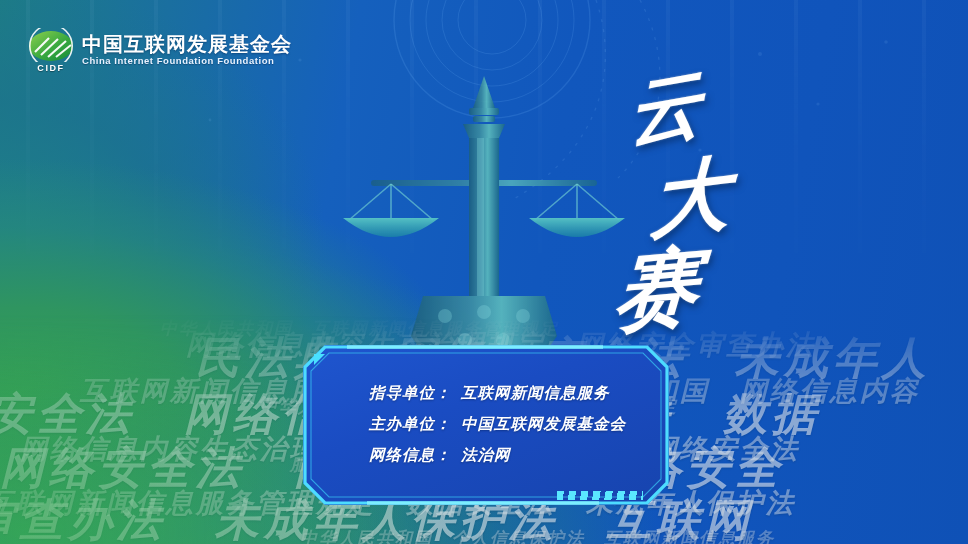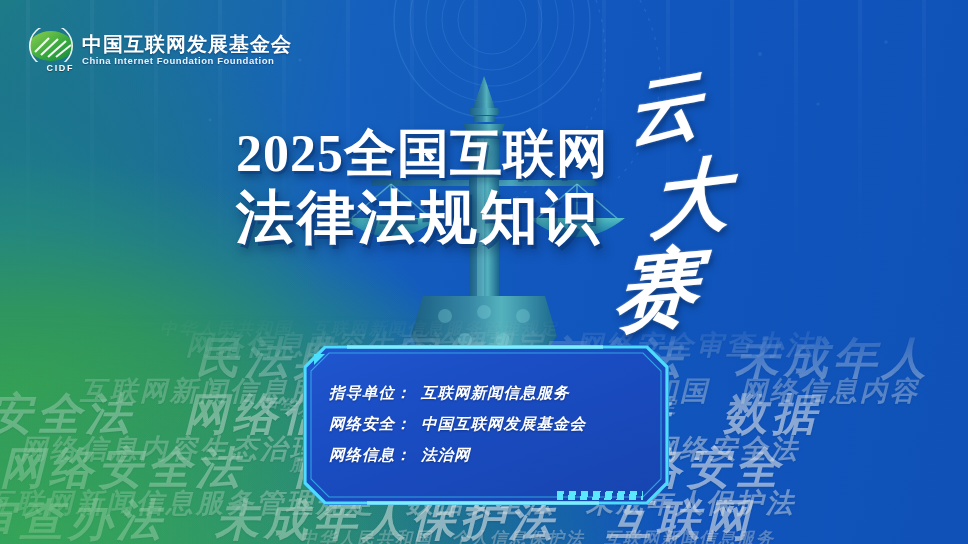--- a/index.html
+++ b/index.html
@@ -109,21 +109,21 @@
     position: relative;
     width: 46px;
     height: 44px;
     flex: 0 0 auto;
   }
   .logo-mark svg { width: 46px; height: 34px; display: block; }
   .logo-acronym {
     position: absolute;
     left: 0; bottom: -1px;
     width: 46px;
-    text-align: right;
+    text-align: center;
     font-size: 9px;
     font-weight: 700;
     letter-spacing: 1.6px;
     color: #ffffff;
     text-shadow: 0 1px 1px rgba(0,0,0,0.35);
   }
   .logo-text { display: flex; flex-direction: column; gap: 1px; }
   .logo-cn {
     font-size: 20px;
     font-weight: 700;
@@ -219,21 +219,21 @@
     position: absolute;
     inset: 0;
     pointer-events: none;
   }
   .info-border svg { width: 100%; height: 100%; display: block; overflow: visible; }
 
   .info-rows {
     position: absolute;
     left: 0; right: 0;
     top: 38px;
-    padding-left: 26px;
+    padding-left: 66px;
     z-index: 3;
   }
   .info-row {
     display: flex;
     align-items: baseline;
     height: 31px;
     white-space: nowrap;
   }
   .info-label {
     font-size: 15.5px;
@@ -395,24 +395,20 @@
         <circle cx="23" cy="18" r="21.2" fill="none" stroke="#ffffff" stroke-width="1.6" opacity="0.9"></circle>
       </svg>
       <div class="logo-acronym">CIDF</div>
     </div>
     <div class="logo-text">
       <div class="logo-cn">中国互联网发展基金会</div>
       <div class="logo-en">China Internet Foundation Foundation</div>
     </div>
   </div>
 
-  <div class="title-block">
-    <div class="title-line1">2025全国互联网</div>
-    <div class="title-line2">法律法规知识</div>
-  </div>
 
   <div class="calligraphy calli-1">云</div>
   <div class="calligraphy calli-2">大</div>
   <div class="calligraphy calli-3">赛</div>
 
   <div class="info-panel">
     <div class="info-frame"></div>
     <div class="info-border">
       <svg viewBox="0 0 366 160" preserveAspectRatio="none" aria-hidden="true">
         <polygon points="22,2 344,2 364,22 364,138 344,158 22,158 2,138 2,22" fill="none" stroke="#4ddcff" stroke-width="3.2"></polygon>
@@ -425,21 +421,21 @@
     </div>
     <div class="corner-tri tl"></div>
     <div class="stripes"></div>
 
     <div class="info-rows">
       <div class="info-row">
         <span class="info-label">指导单位：</span>
         <span class="info-value">互联网新闻信息服务</span>
       </div>
       <div class="info-row">
-        <span class="info-label">网络安全：</span>
+        <span class="info-label">主办单位：</span>
         <span class="info-value">中国互联网发展基金会</span>
       </div>
       <div class="info-row">
         <span class="info-label">网络信息：</span>
         <span class="info-value">法治网</span>
       </div>
     </div>
   </div>
 
 </div>

